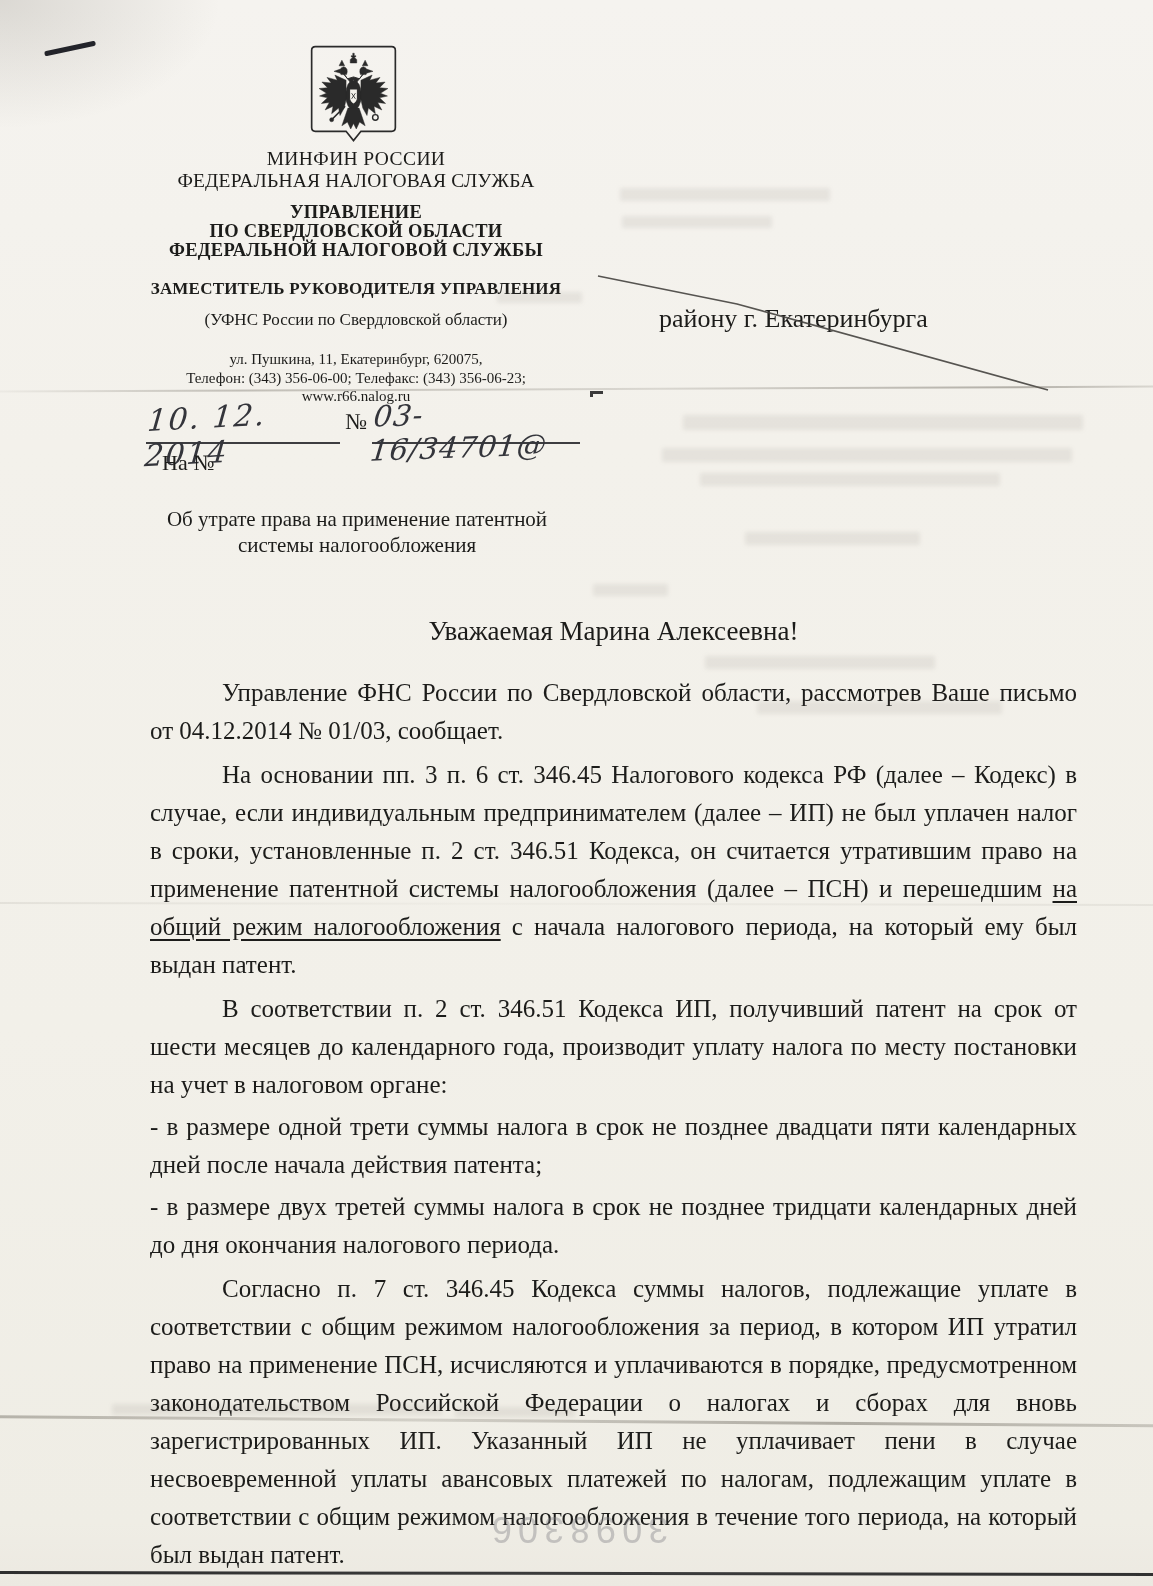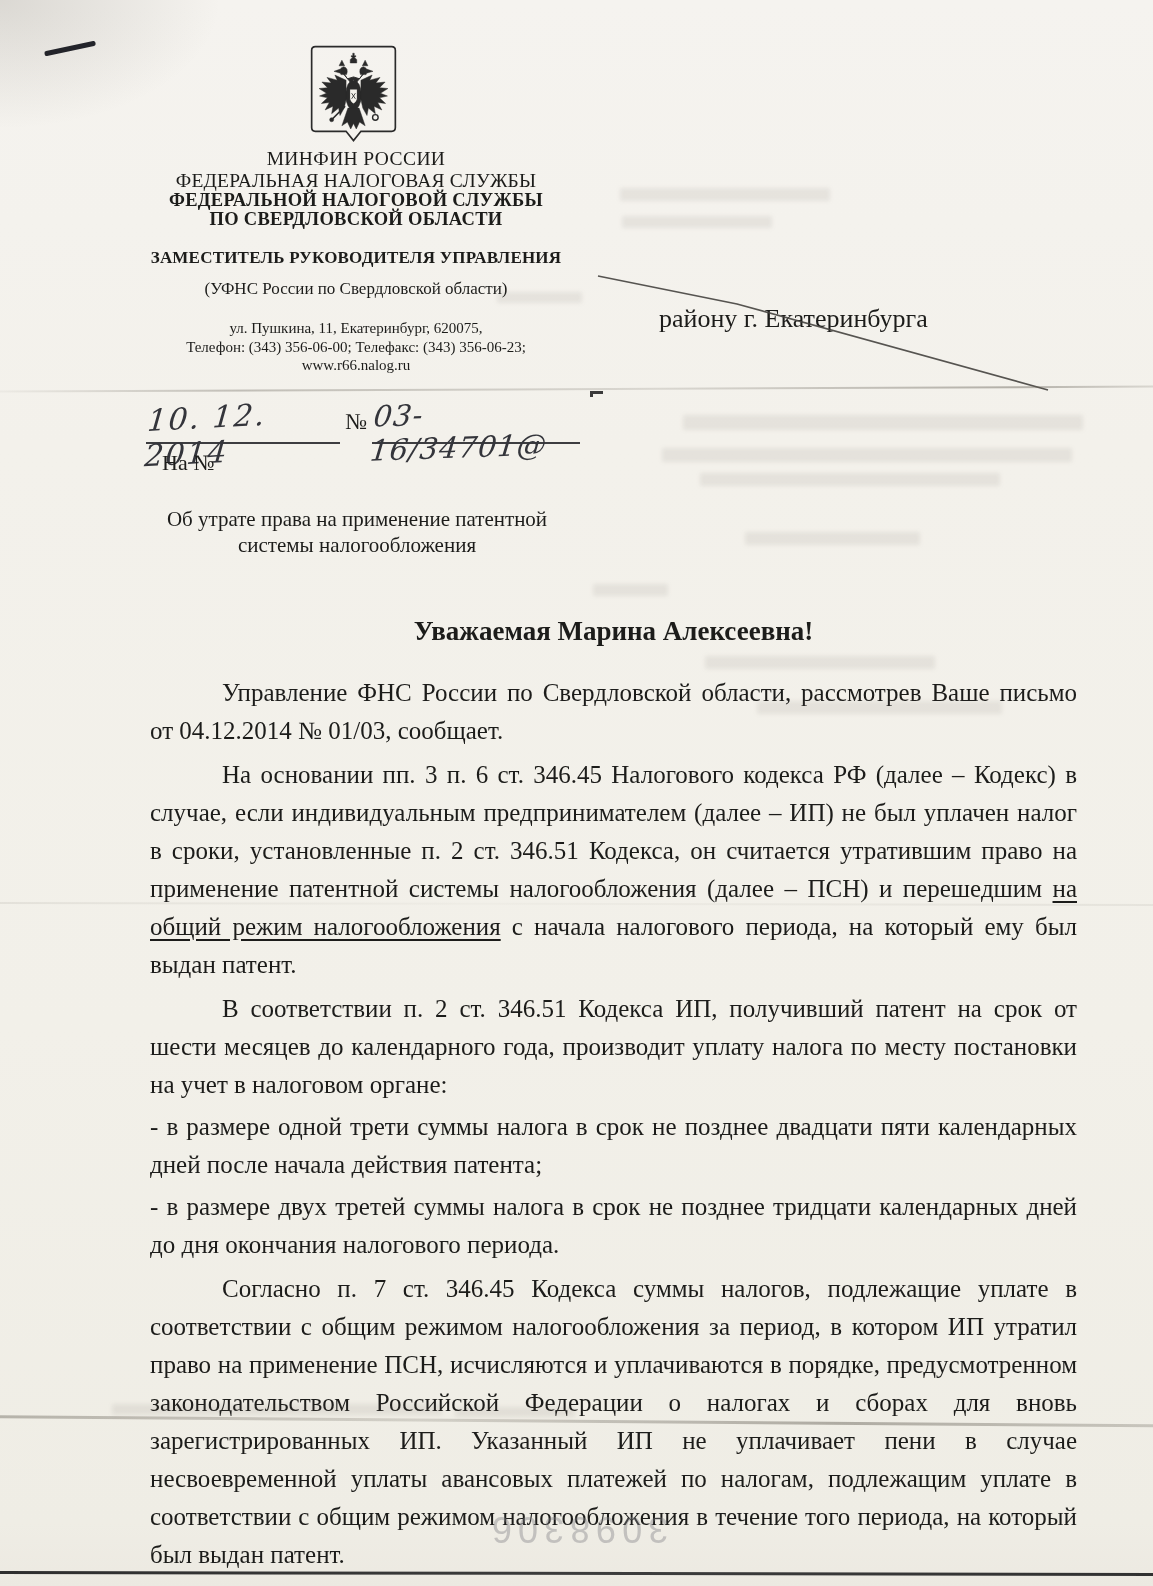--- a/index.html
+++ b/index.html
@@ -49,21 +49,21 @@
 
   
   .diag-svg { position:absolute; left:0; top:0; width:1153px; height:1586px; pointer-events:none; }
 
   
   .subject { position:absolute; left:152px; top:506px; width:410px; text-align:center;
     font-size:21px; line-height:26px; }
 
   
   .salutation { position:absolute; left:150px; top:616px; width:927px; text-align:center;
-    font-size:27px;font-weight:bold; }
+    font-size:27px; }
   .body-text { position:absolute; left:150px; top:674px; width:927px;
     font-size:25px; line-height:38px; text-align:justify; }
   .body-text p { margin:6px 0 0 0; text-indent:72px; }
   .body-text p:first-child { margin-top:0; }
   .body-text p.bullet { text-indent:0; margin-top:4px; }
   .u { text-decoration:underline; text-underline-offset:4px; }
 
   
   .crease { position:absolute; left:0; width:102%; height:2px; }
   .crease-top { top:388px; transform:rotate(-0.25deg);
@@ -124,23 +124,24 @@
         <circle cx="26.5" cy="81.5" r="2.2"></circle>
         <circle cx="73.5" cy="79" r="3" fill="none" stroke-width="1.5"></circle>
       </g>
       <path d="M45.8 48.5 H54.2 V58.5 Q54.2 62.5 50 64.8 Q45.8 62.5 45.8 58.5 Z" fill="#f3f1eb" stroke="#2a2a2a" stroke-width="1.1"></path>
       <path d="M48 53 L52 59 M52 53 L48 59" stroke="#2a2a2a" stroke-width="0.9"></path>
     </svg>
   </div>
 
   <div class="letterhead">
     <span class="lh-line lh-ministry">МИНФИН РОССИИ</span>
-    <span class="lh-line lh-service">ФЕДЕРАЛЬНАЯ НАЛОГОВАЯ СЛУЖБЫ</span>
+    <span class="lh-line lh-service">ФЕДЕРАЛЬНАЯ НАЛОГОВАЯ СЛУЖБА</span>
+    <span class="lh-line lh-office1">УПРАВЛЕНИЕ</span>
+    <span class="lh-line lh-office3">ПО СВЕРДЛОВСКОЙ ОБЛАСТИ</span>
     <span class="lh-line lh-office2">ФЕДЕРАЛЬНОЙ НАЛОГОВОЙ СЛУЖБЫ</span>
-    <span class="lh-line lh-office3">ПО СВЕРДЛОВСКОЙ ОБЛАСТИ</span>
     <span class="lh-line lh-signer">ЗАМЕСТИТЕЛЬ РУКОВОДИТЕЛЯ УПРАВЛЕНИЯ</span>
     <span class="lh-line lh-short">(УФНС  России по Свердловской области)</span>
     <span class="lh-line lh-address">ул. Пушкина, 11, Екатеринбург, 620075,</span>
     <span class="lh-line lh-phone">Телефон:  (343) 356-06-00; Телефакс:  (343) 356-06-23;</span>
     <span class="lh-line lh-site">www.r66.nalog.ru</span>
   </div>
 
   <div class="hw-date">
     <span class="hw">10. 12. 2014</span>
   </div>

